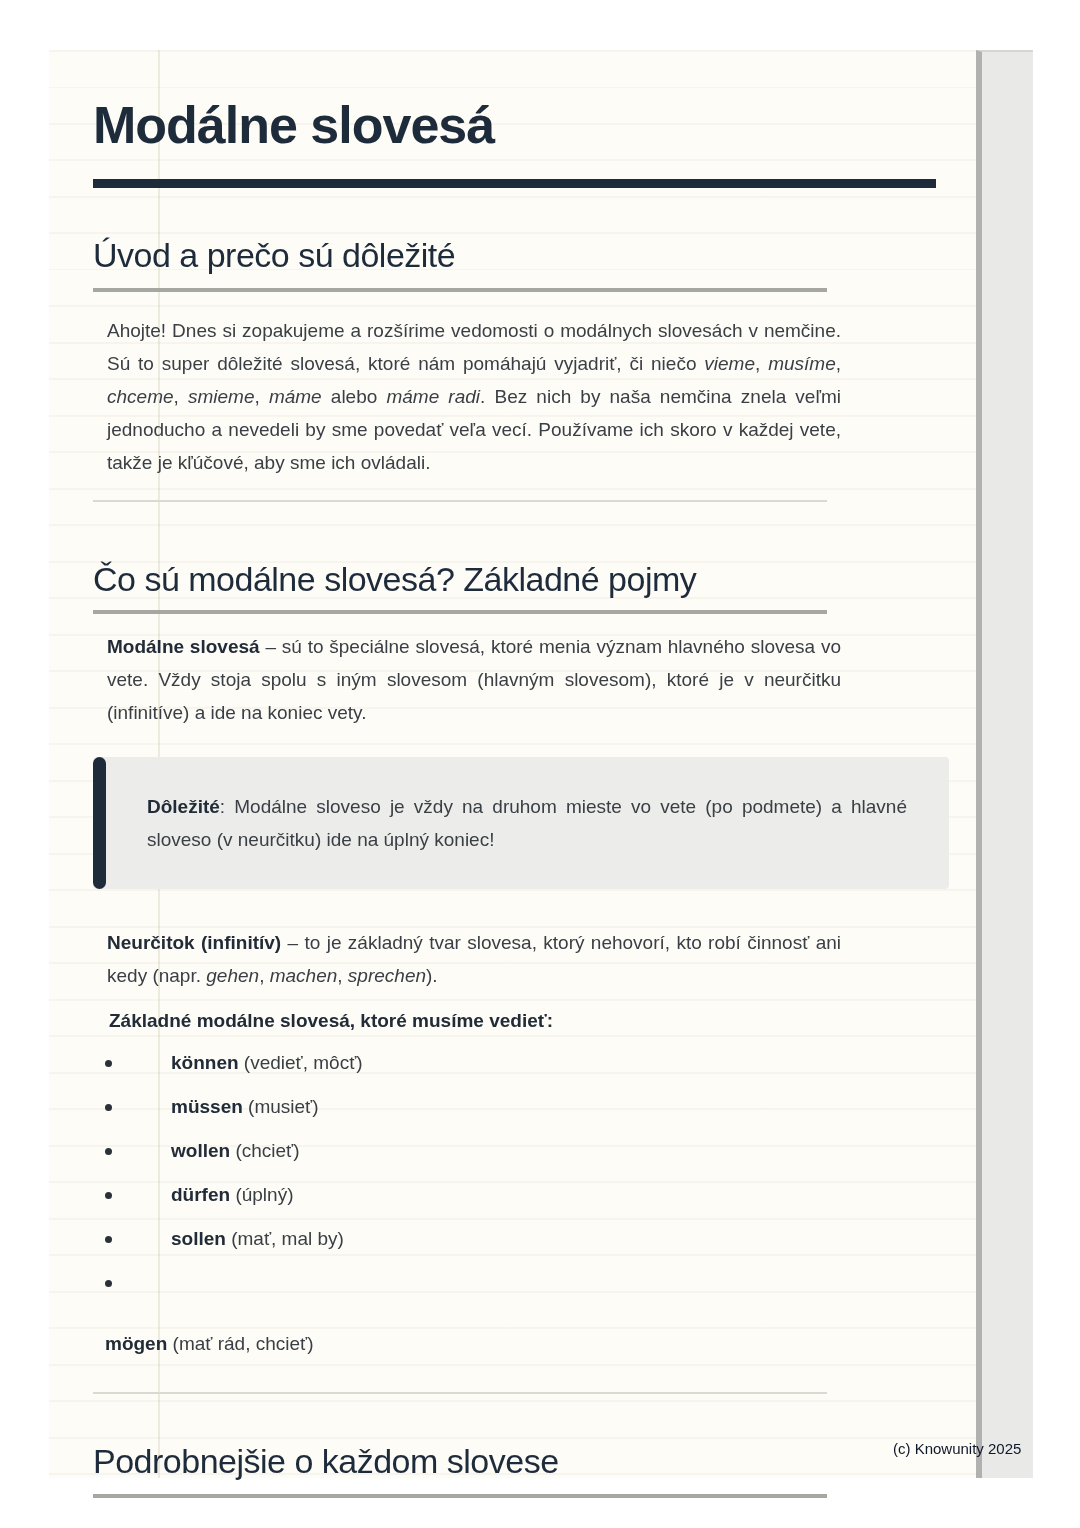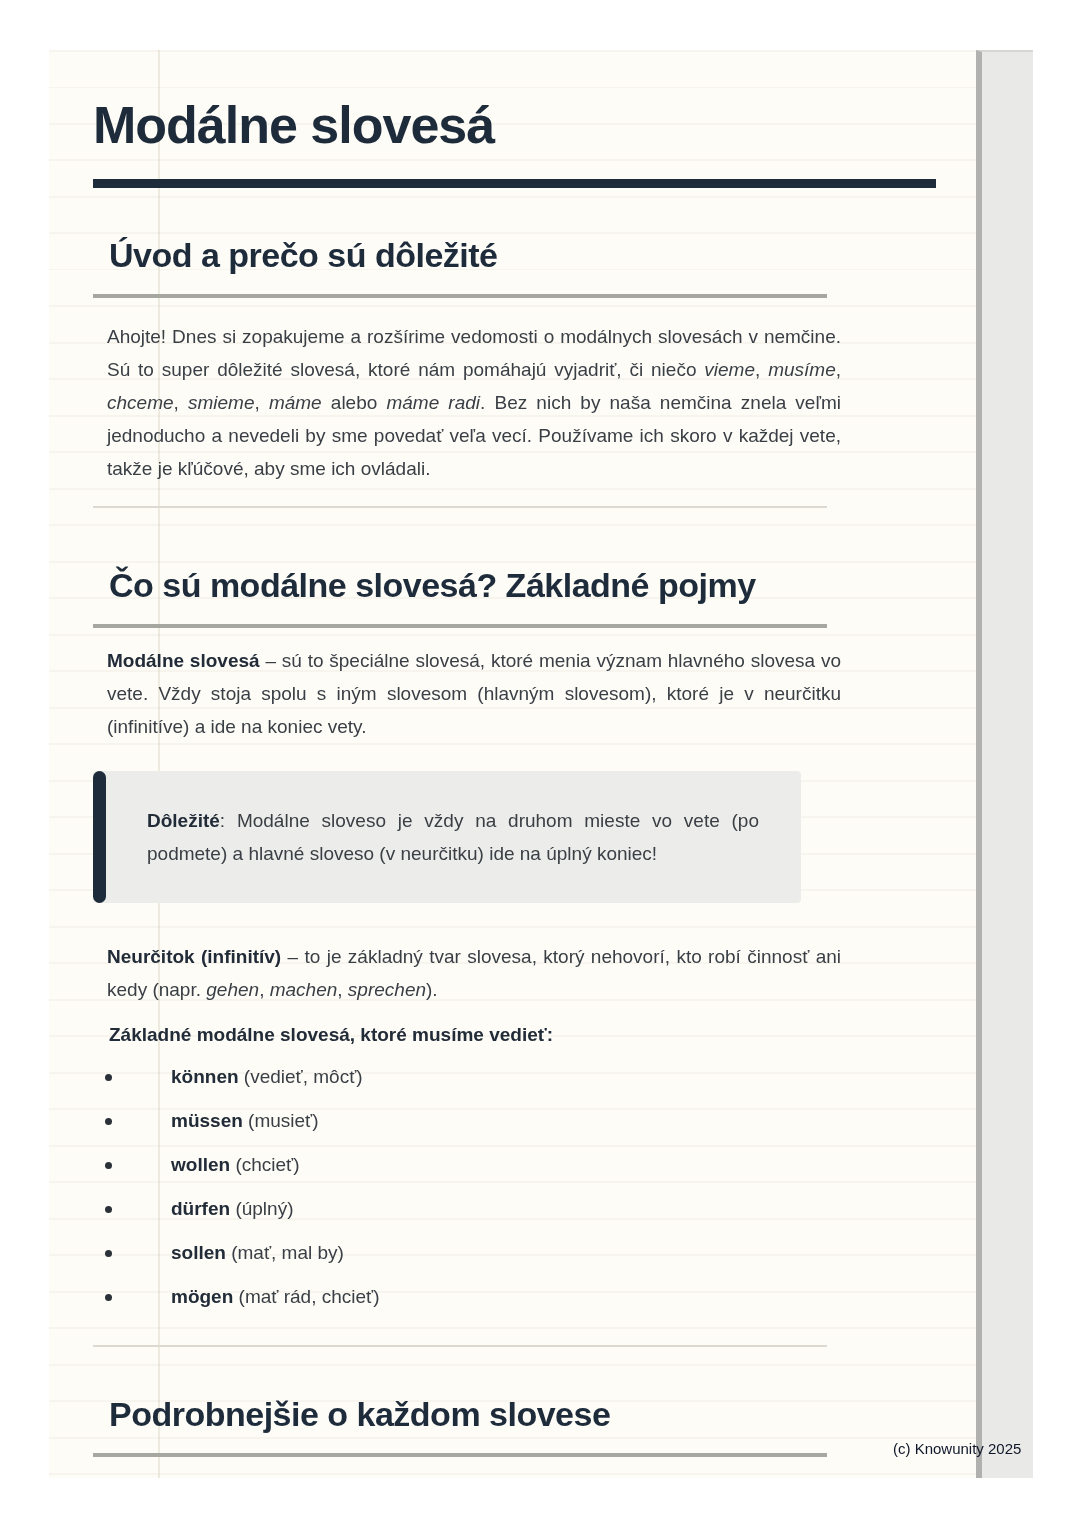--- a/index.html
+++ b/index.html
@@ -15,21 +15,21 @@
     background-image:
       linear-gradient(to right, transparent 0, transparent 109px, rgba(190,180,150,0.25) 109px, rgba(190,180,150,0.25) 111px, transparent 111px),
       repeating-linear-gradient(to bottom, rgba(200,190,165,0.12) 0px, rgba(200,190,165,0.12) 1.5px, transparent 1.5px, transparent 36.5px);
   }
   h1{
     margin:0;font-size:52px;line-height:54px;font-weight:bold;
     color:#1e2b3b;letter-spacing:-1px;
   }
   .title-rule{margin-top:27px;width:843px;height:9px;background:#1e2b3b;}
   h2{
-    margin:16px;font-size:34px;line-height:46px;font-weight:bold;
+    margin:0;font-size:34px;line-height:46px;font-weight:normal;
     color:#1e2b3b;letter-spacing:-0.5px;
   }
   .h2-rule{width:734px;height:4px;background:#a7a7a2;}
   .divider{width:734px;height:2px;background:#dcd9d1;}
   .body{margin:14px;width:734px;font-size:19px;line-height:33px;color:#3a3f45;}
   .just{text-align:justify;}
   .b{font-weight:bold;color:#222c38;}
   .i{font-style:italic;}
   .mt-h2a{margin-top:44px;}
   .mt-rule-a{margin-top:10px;}
@@ -38,37 +38,37 @@
   .mt-h2b{margin-top:54px;}
   .mt-rule-b{margin-top:8px;}
   .mt-p2{margin-top:16px;}
   .mt-callout{margin-top:28px;}
   .mt-p3{margin-top:37px;}
   .mt-lead{margin-top:24px;}
   .mt-list{margin-top:22px;}
   .mt-div2{margin-top:35px;}
   .mt-h2c{margin-top:44px;}
   .callout{
-    position:relative;width:708px;box-sizing:border-box;
+    position:relative;width:856px;box-sizing:border-box;
     background:#ececea;border-radius:4px;
     padding:19px 28px 19px 40px;
   }
   .callout-bar{
     position:absolute;left:0;top:0;width:13px;height:100%;
     background:#1e2b3b;border-radius:7px;
   }
   .callout .body{width:auto;}
   .lead{margin:16px;font-size:19px;line-height:26px;font-weight:bold;color:#222c38;}
   ul.verbs{list-style:none;margin:0;padding:0;width:734px;}
   ul.verbs li{
     display:flex;align-items:flex-start;
     padding-left:12px;margin-bottom:18px;
     font-size:19px;line-height:26px;color:#3a3f45;gap:44px;
   }
-  ul.verbs li:last-child{margin-bottom:0;}
+  ul.verbs li:last-child{margin-bottom:0;flex-direction:column;}
   .bullet{
     flex:0 0 auto;width:7px;height:7px;border-radius:50%;
     background:#2b3138;margin:10px 15px 0 0;
   }
   .scroll-strip{
     position:absolute;left:976px;top:50px;width:57px;height:1428px;
     box-sizing:border-box;background:#e9e9e7;
     border-left:6px solid #b1b1af;border-top:2px solid #d6d6d4;
   }
   .watermark{

